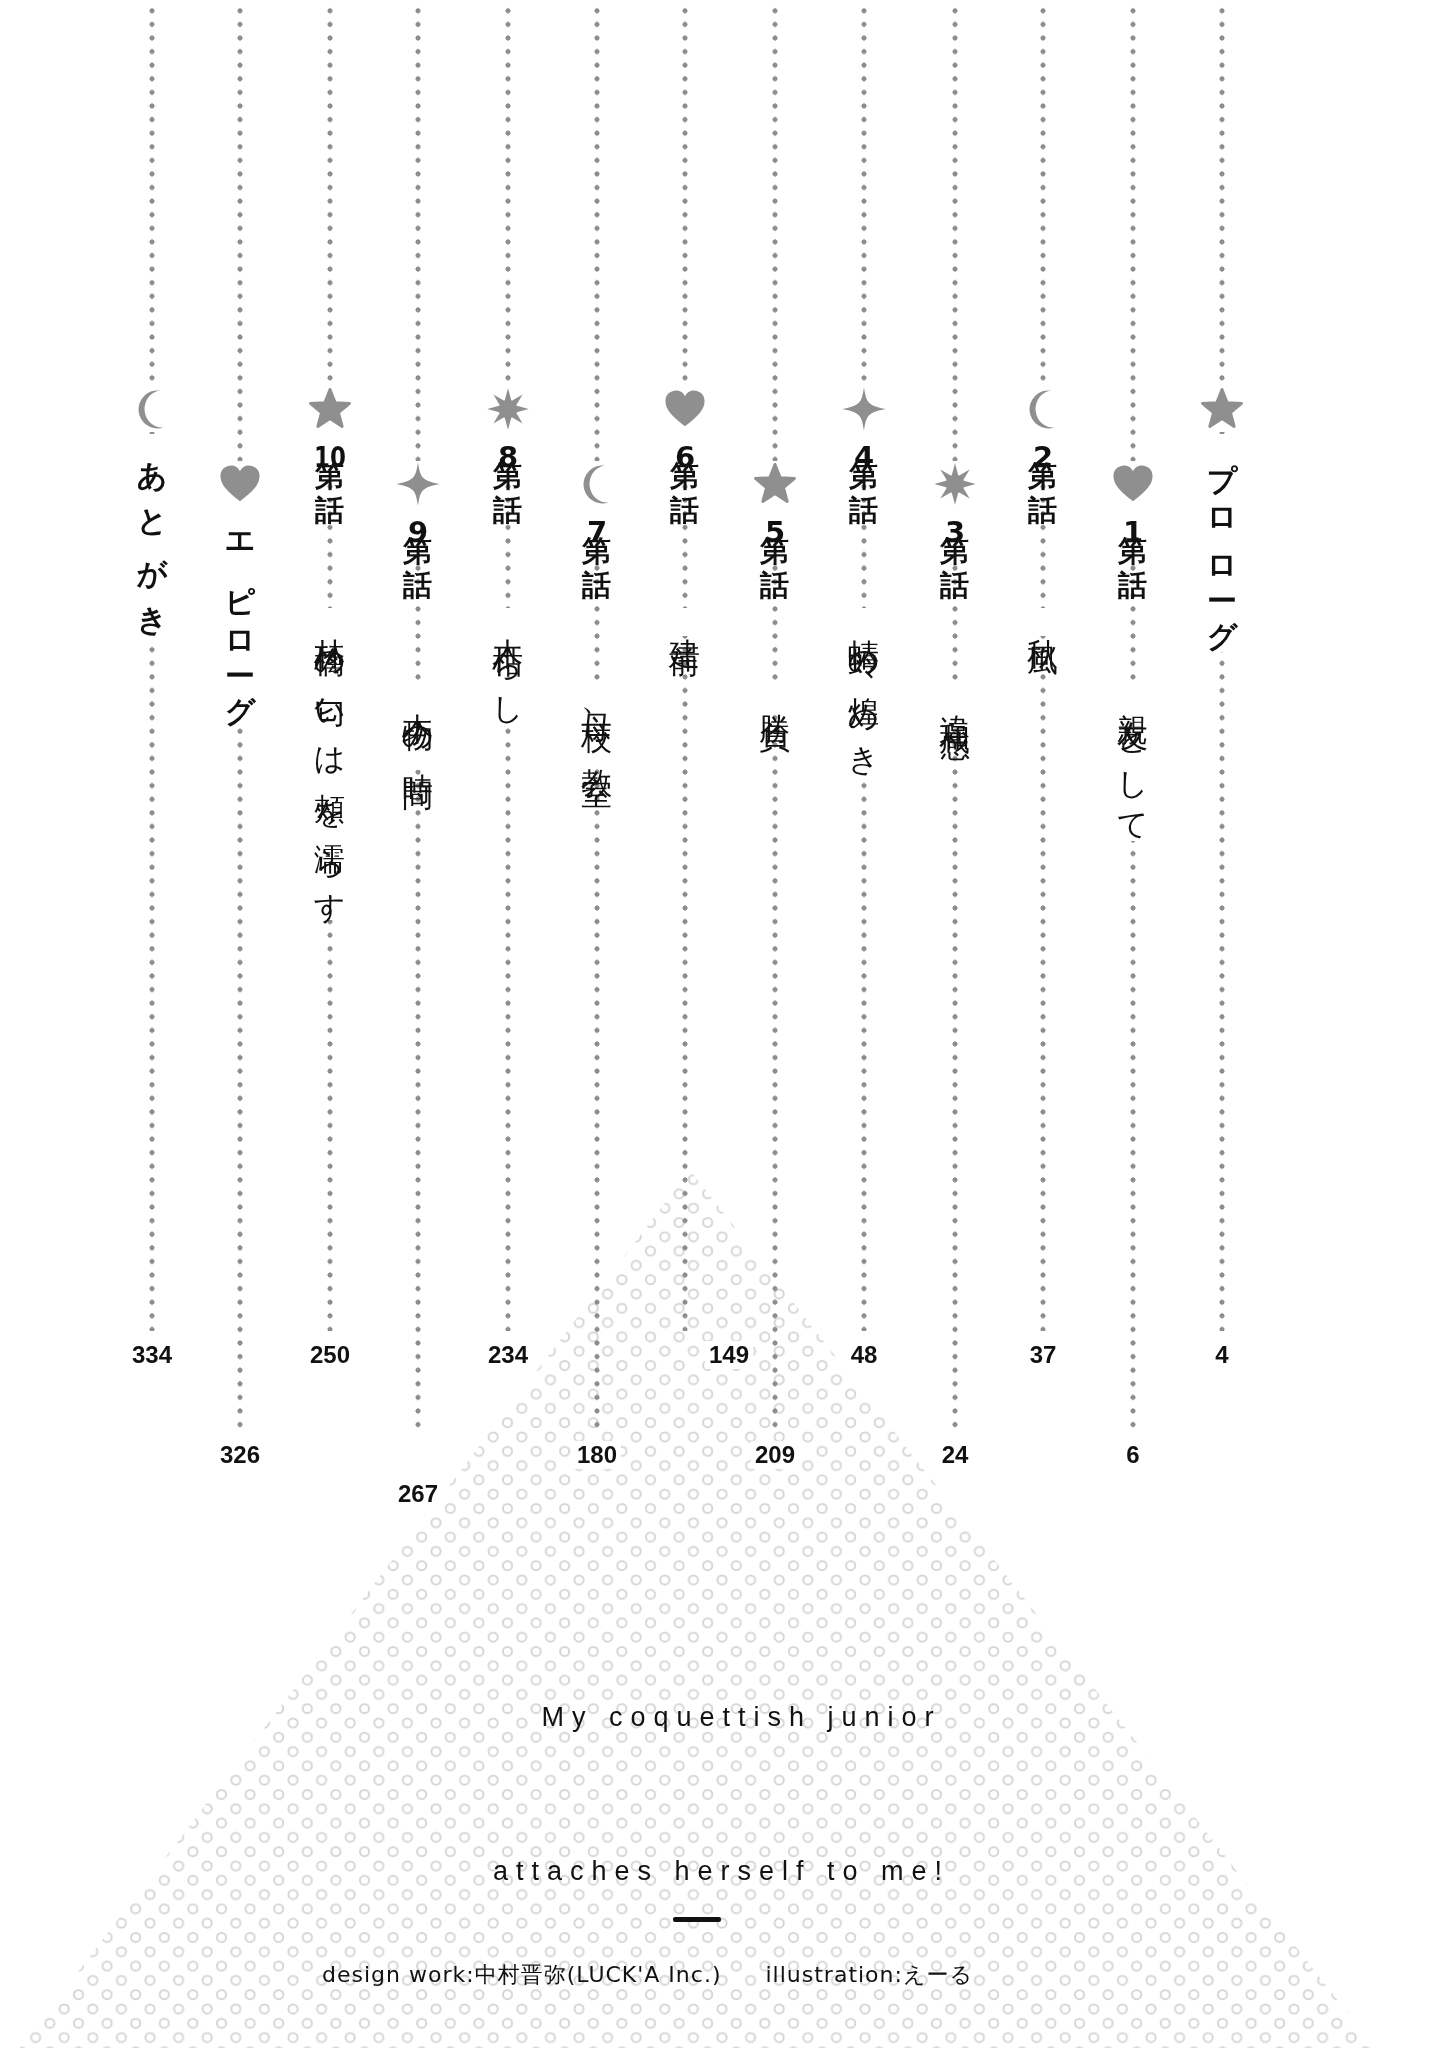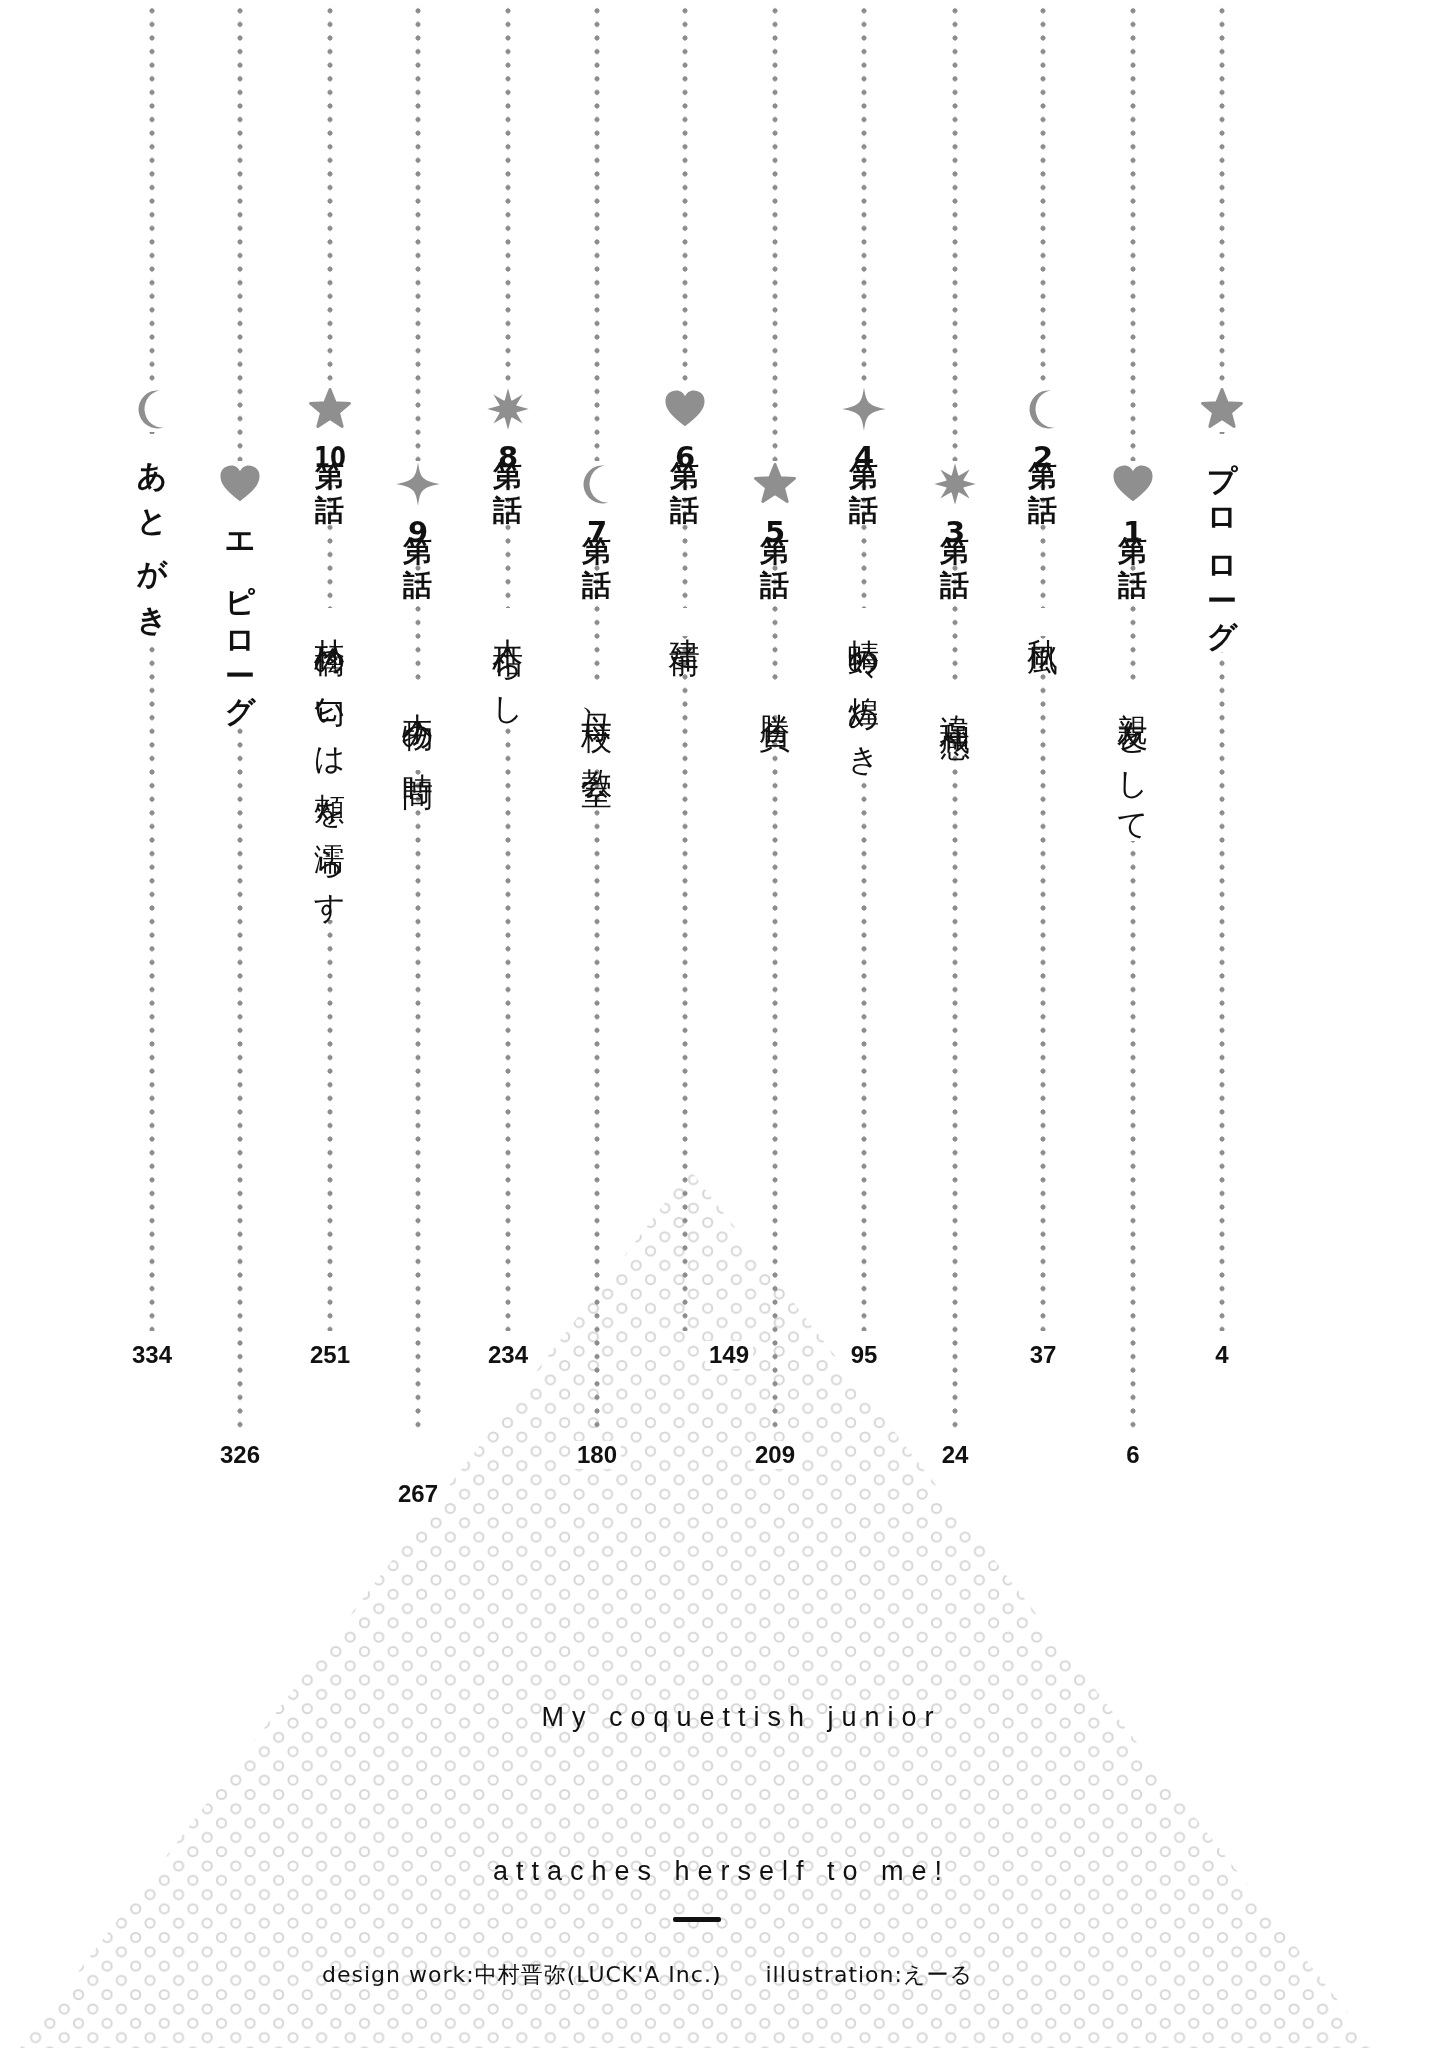--- a/index.html
+++ b/index.html
@@ -127,21 +127,21 @@
     </div>
     <div class="col" style="left: 864px; height: 2048px;">
       <div class="dots" style="top: 4px; height: 1327px;"></div>
       <div class="icon" style="top: 386px; background: rgb(255, 255, 255);">
         <svg viewBox="0 0 40 40">
           <path d="M20 1 C22 14 23 17 39 20 C23 23 22 26 20 39 C18 26 17 23 1 20 C17 17 18 14 20 1 Z" fill="#8f8f8f"></path>
         </svg>
       </div>
       <div class="vtext label-num" style="top: 432px;"><span>第</span><span class="digits">4</span><span>話</span></div>
       <div class="vtext title" style="top: 608px;">蜻蛉の煌めき</div>
-      <div class="page" style="top: 1341px;">95</div>
+      <div class="page" style="top: 1341px;">48</div>
     </div>
     <div class="col" style="left: 775px; height: 2048px;">
       <div class="dots" style="top: 4px; height: 1427px;"></div>
       <div class="icon" style="top: 461px; background: rgb(255, 255, 255);">
         <svg viewBox="0 0 40 40">
           <path d="M20 3 L24.6 14.5 L37 15.2 L27.4 23.1 L30.6 35.2 L20 28.4 L9.4 35.2 L12.6 23.1 L3 15.2 L15.4 14.5 Z" fill="#8f8f8f" stroke="#8f8f8f" stroke-width="2.5" stroke-linejoin="round"></path>
         </svg>
       </div>
       <div class="vtext label-num" style="top: 507px;"><span>第</span><span class="digits">5</span><span>話</span></div>
       <div class="vtext title" style="top: 683px;">勝負</div>
@@ -196,21 +196,21 @@
     </div>
     <div class="col" style="left: 330px; height: 2048px;">
       <div class="dots" style="top: 4px; height: 1327px;"></div>
       <div class="icon" style="top: 386px; background: rgb(255, 255, 255);">
         <svg viewBox="0 0 40 40">
           <path d="M20 3 L24.6 14.5 L37 15.2 L27.4 23.1 L30.6 35.2 L20 28.4 L9.4 35.2 L12.6 23.1 L3 15.2 L15.4 14.5 Z" fill="#8f8f8f" stroke="#8f8f8f" stroke-width="2.5" stroke-linejoin="round"></path>
         </svg>
       </div>
       <div class="vtext label-num" style="top: 432px;"><span>第</span><span class="digits">10</span><span>話</span></div>
       <div class="vtext title" style="top: 608px;">林檎の匂いは頰を濡らす</div>
-      <div class="page" style="top: 1341px;">251</div>
+      <div class="page" style="top: 1341px;">250</div>
     </div>
     <div class="col" style="left: 240px; height: 2048px;">
       <div class="dots" style="top: 4px; height: 1427px;"></div>
       <div class="icon" style="top: 461px; background: rgb(255, 255, 255);">
         <svg viewBox="0 0 40 40">
           <path d="M20 35 C8 26 3 20 3 13 C3 7 8 4 12.5 4 C16 4 18.6 6 20 9 C21.4 6 24 4 27.5 4 C32 4 37 7 37 13 C37 20 32 26 20 35 Z" fill="#8f8f8f"></path>
         </svg>
       </div>
       <div class="vtext heading" style="top: 509px;">エピローグ</div>
       <div class="page" style="top: 1441px;">326</div>

